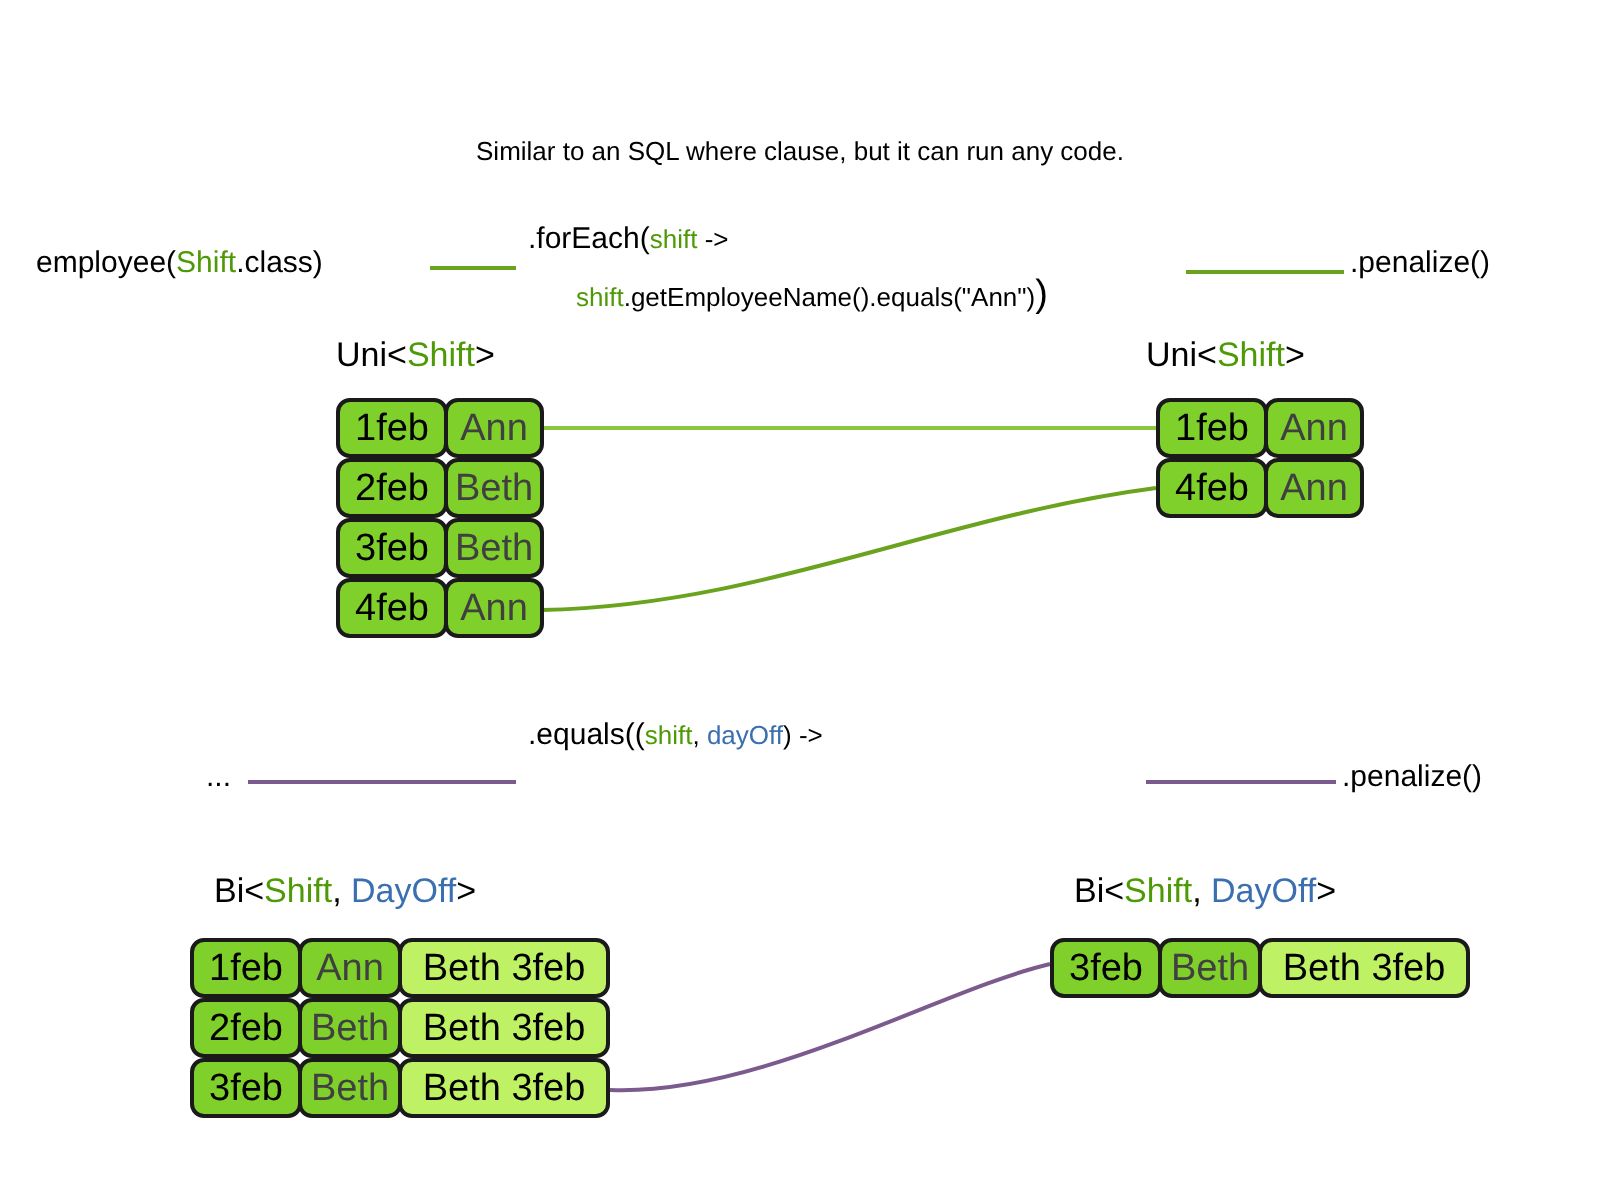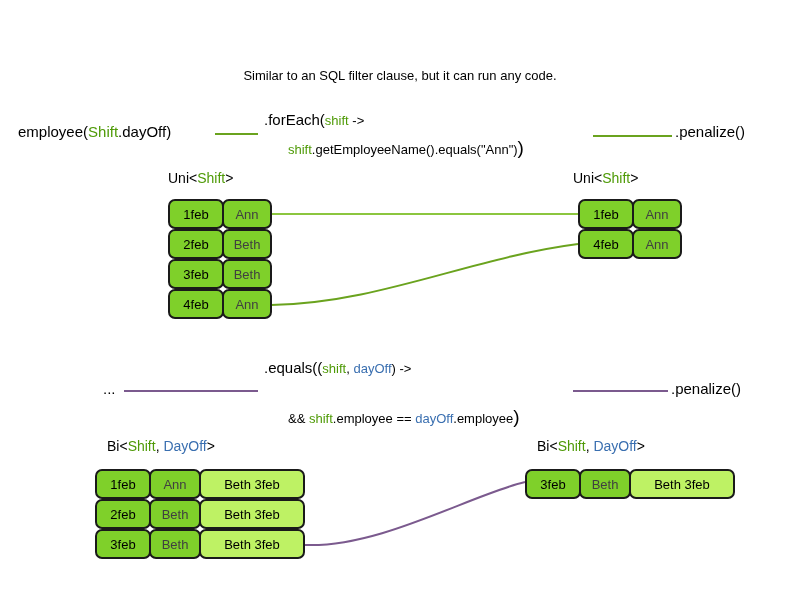--- a/index.html
+++ b/index.html
@@ -53,40 +53,40 @@
   .code-sm {
     font-size: 13px;
     line-height: 18px;
   }
   .shift { color: #4e9a06; }
   .dayoff { color: #3a6fb0; }
   .paren-big { font-size: 19px; }
   
   .streamlabel {
     position: absolute;
-    font-size: 14px;
+    font-size: 17px;
     line-height: 20px;
     color: #000000;
     white-space: nowrap;
   }
   
   .row {
     position: absolute;
     height: 30px;
     display: flex;
     align-items: stretch;
   }
   .cell {
     box-sizing: border-box;
     border: 2px solid #1a1a1a;
     border-radius: 7px;
     display: flex;
     align-items: center;
     justify-content: center;
-    font-size: 13px;
+    font-size: 19px;
     line-height: 19px;
     height: 30px;
     margin-right: -2px;
     position: relative;
   }
   .cell-green {
     background: #7fd02a;
   }
   .cell-blue {
     background: #bef264;
@@ -102,41 +102,41 @@
     width: 800px;
     height: 600px;
     pointer-events: none;
   }
 </style>
 </head>
 <body>
 
 <div id="slide">
 
-  <div id="subtitle">Similar to an SQL filter clause, but it can run any code.</div>
+  <div id="subtitle">Similar to an SQL where clause, but it can run any code.</div>
 
   <svg id="wires" viewBox="0 0 800 600">
 
     <line x1="215" y1="134" x2="258" y2="134" stroke="#6aa31e" stroke-width="2"></line>
 
     <line x1="593" y1="136" x2="672" y2="136" stroke="#6aa31e" stroke-width="2"></line>
 
     <path d="M271,214 L578,214" fill="none" stroke="#8cc63f" stroke-width="2"></path>
 
     <path d="M271,305 C380,303 470,258 578,244" fill="none" stroke="#6aa31e" stroke-width="2"></path>
 
     <line x1="124" y1="391" x2="258" y2="391" stroke="#7b5a8e" stroke-width="2"></line>
 
     <line x1="573" y1="391" x2="668" y2="391" stroke="#7b5a8e" stroke-width="2"></line>
 
     <path d="M305,545 C380,548 470,495 525,482" fill="none" stroke="#7b5a8e" stroke-width="2"></path>
   </svg>
 
   <div class="codeline" style="left:18px; top:122px;">
-    <span>employee(</span><span class="shift">Shift</span><span>.dayOff)</span>
+    <span>employee(</span><span class="shift">Shift</span><span>.class)</span>
   </div>
 
   <div class="codeline" style="left:264px; top:110px;">
     <span>.forEach(</span><span class="shift code-sm">shift</span><span class="code-sm"> -&gt;</span>
   </div>
 
   <div class="codeline code-sm" style="left:288px; top:139px;">
     <span class="shift">shift</span><span>.getEmployeeName().equals("Ann")</span><span class="paren-big">)</span>
   </div>
 
@@ -176,23 +176,20 @@
     <div class="cell cell-green txt-name" style="width:50px;">Ann</div>
   </div>
 
   <div class="codeline" style="left:103px; top:379px;">...</div>
 
   <div class="codeline" style="left:264px; top:358px;">
     <span>.equals((</span><span class="shift code-sm">shift</span><span class="code-sm">, </span><span class="dayoff code-sm">dayOff</span><span class="code-sm">) -&gt;</span>
   </div>
 
 
-  <div class="codeline code-sm" style="left:288px; top:408px;">
-    <span>&amp;&amp; </span><span class="shift">shift</span><span>.employee == </span><span class="dayoff">dayOff</span><span>.employee</span><span class="paren-big">)</span>
-  </div>
 
   <div class="codeline" style="left:671px; top:379px;">.penalize()</div>
 
   <div class="streamlabel" style="left:107px; top:436px;">
     <span>Bi&lt;</span><span class="shift">Shift</span><span>, </span><span class="dayoff">DayOff</span><span>&gt;</span>
   </div>
 
   <div class="row" style="left:95px; top:469px;">
     <div class="cell cell-green txt-date" style="width:56px;">1feb</div>
     <div class="cell cell-green txt-name" style="width:52px;">Ann</div>

